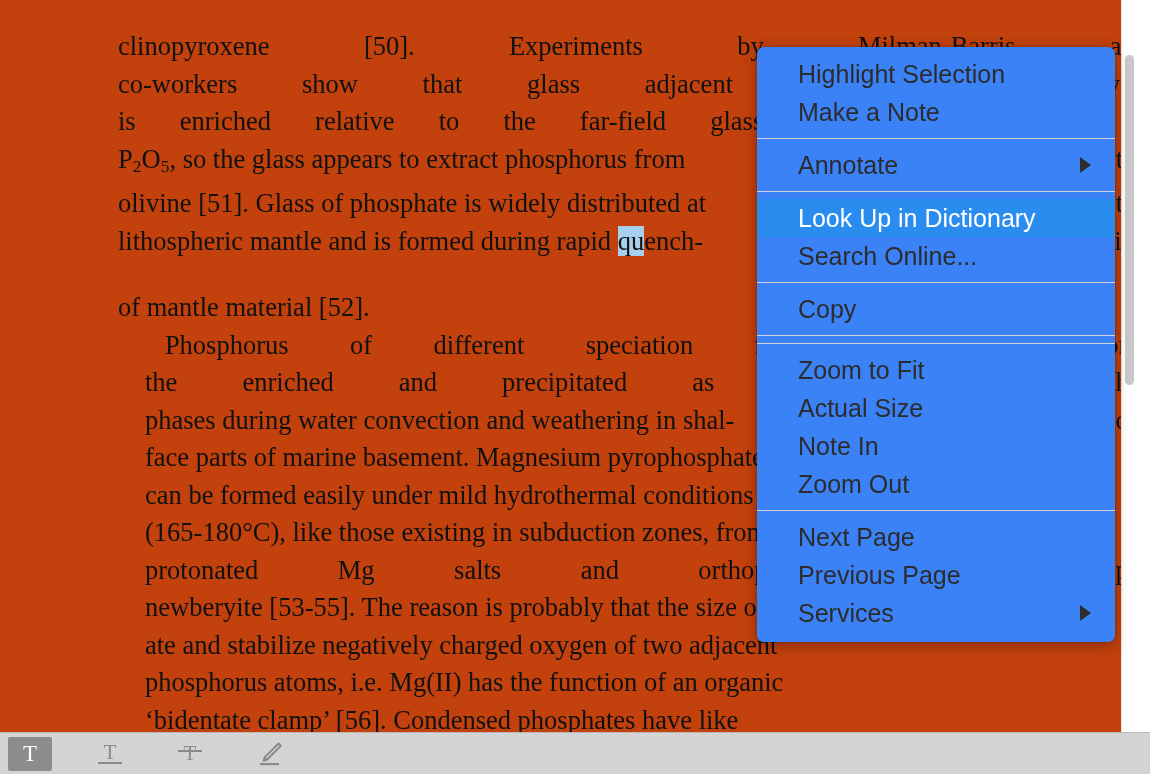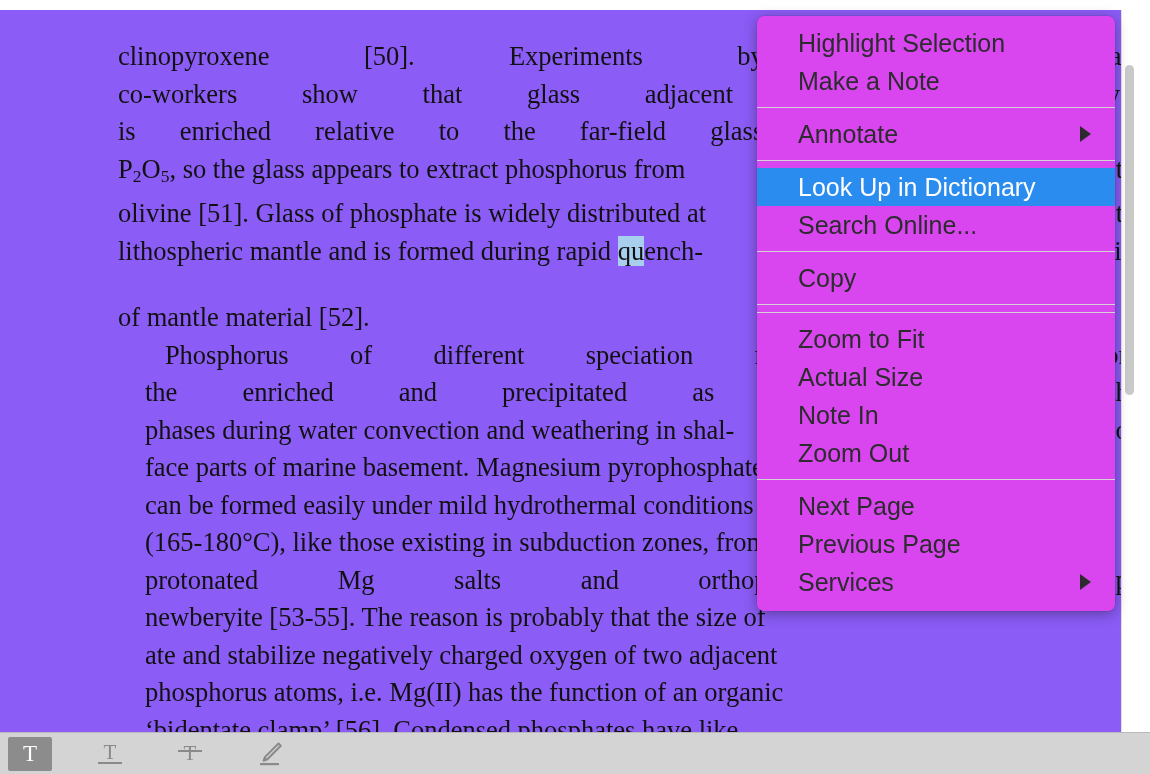--- a/index.html
+++ b/index.html
@@ -14,24 +14,24 @@
     position: relative;
     width: 1150px;
     height: 774px;
     overflow: hidden;
     background: #ffffff;
   }
 
   
   .pdf-page {
     position: absolute;
-    left: 0; top: 10px;
+    left: 0; top: 0;
     width: 1136px;
     height: 733px;
-    background: #8b5cf6;
+    background: #c2410c;
     overflow: hidden;
   }
 
   .pdf-column {
     position: absolute;
     left: 118px;
     top: 28px;
     width: 1030px;
     font-family: "Liberation Serif", serif;
     font-size: 26.5px;
@@ -101,23 +101,23 @@
   .tool-btn.selected {
     background: #8c8c8c;
     border-radius: 2px;
   }
   .tool-btn svg { display: block; }
 
   
   .context-menu {
     position: absolute;
     left: 757px;
-    top: 16px;
+    top: 47px;
     width: 358px;
-    background: #d946ef;
+    background: #3b82f6;
     border-radius: 7px;
     box-shadow: 0 3px 14px rgba(0,0,0,0.34), 0 0 0 0.5px rgba(0,0,0,0.12);
     padding: 8px 0 10px 0;
     overflow: hidden;
     font-family: "Liberation Sans", sans-serif;
   }
 
   .menu-item {
     position: relative;
     height: 38px;

